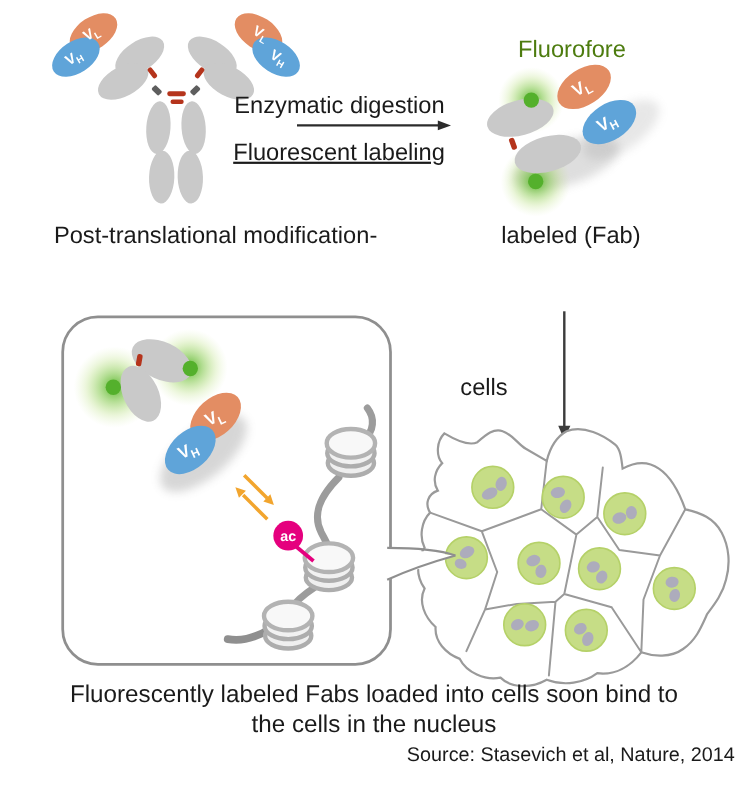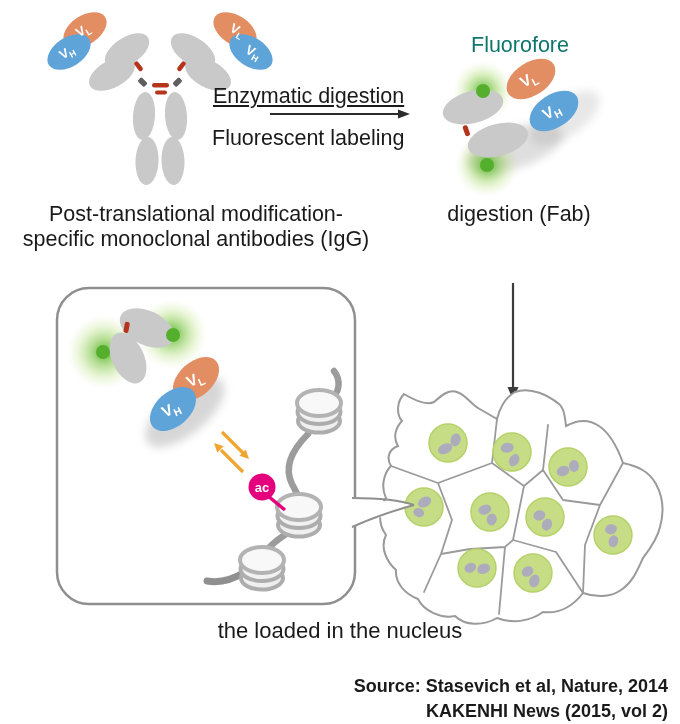--- a/index.html
+++ b/index.html
@@ -3,23 +3,23 @@
 <meta charset="utf-8">
 <style>
   html,body{margin:0;padding:0;background:#fff;}
   .stage{position:relative;width:680px;height:724px;background:#ffffff;overflow:hidden;
          font-family:"Liberation Sans",sans-serif;color:#1a1a1a;}
   .stage svg{position:absolute;left:0;top:0;}
   .t{position:absolute;white-space:nowrap;}
   .center{text-align:center;white-space:normal;}
   .lbl{font-size:21.5px;line-height:26px;}
   .cap{font-size:21.5px;line-height:25px;}
-  .fluoro{font-size:21.5px;color:#0f766e;}
+  .fluoro{font-size:21.5px;color:#4d7c0f;}
   .bottomcap{font-size:22px;line-height:27px;}
-  .src{font-size:18px;line-height:25px;text-align:right;font-weight:bold;}
+  .src{font-size:18px;line-height:25px;text-align:right;}
   .vlab{fill:#ffffff;font-weight:bold;font-family:"Liberation Sans",sans-serif;}
   .sub{font-size:68%;}
   text{text-anchor:middle;}
 </style>
 </head>
 <body>
 
 <div class="stage">
 
 <svg width="680" height="724" viewBox="0 0 680 724">
@@ -191,38 +191,38 @@
     </g>
 
     <g>
       <line x1="268" y1="496" x2="285" y2="510" stroke="#e5007e" stroke-width="3.5"></line>
       <circle cx="262" cy="487" r="13.5" fill="#e5007e"></circle>
       <text x="262" y="492" font-size="13" font-weight="bold" fill="#ffffff">ac</text>
     </g>
   </g>
 </svg>
 
-<div class="t lbl" style="left:213px;top:83px;text-decoration:underline;">Enzymatic digestion</div>
-<div class="t lbl" style="left:212px;top:125px;">Fluorescent labeling</div>
+<div class="t lbl" style="left:213px;top:83px;">Enzymatic digestion</div>
+<div class="t lbl" style="left:212px;top:125px;text-decoration:underline;">Fluorescent labeling</div>
 <div class="t fluoro center" style="left:430px;top:33px;width:180px;">Fluorofore</div>
 
 <div class="t cap center" style="left:0px;top:202px;width:392px;">
   <div>Post-translational modification-</div>
-  <div>specific monoclonal antibodies (IgG)</div>
 </div>
 
 <div class="t cap center" style="left:428px;top:202px;width:182px;">
-  <div>digestion (Fab)</div>
+  <div>labeled (Fab)</div>
 </div>
 
 <div class="t cap center" style="left:372px;top:340px;width:136px;">
+  <div>cells</div>
 </div>
 
 <div class="t bottomcap center" style="left:18px;top:617px;width:644px;">
-  <div>the loaded in the nucleus</div>
+  <div>Fluorescently labeled Fabs loaded into cells soon bind to</div>
+  <div>the cells in the nucleus</div>
 </div>
 
 <div class="t src" style="left:300px;top:674px;width:368px;">
   <div>Source: Stasevich et al, Nature, 2014</div>
-  <div>KAKENHI News (2015, vol 2)</div>
 </div>
 
 </div>
 
 </body></html>

